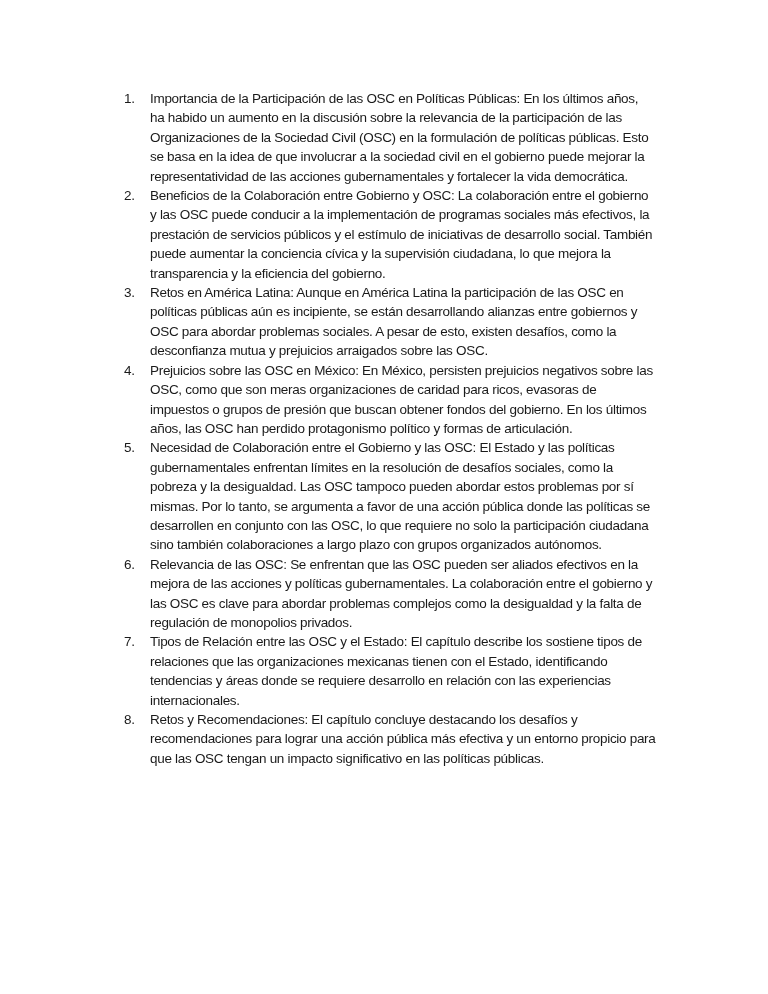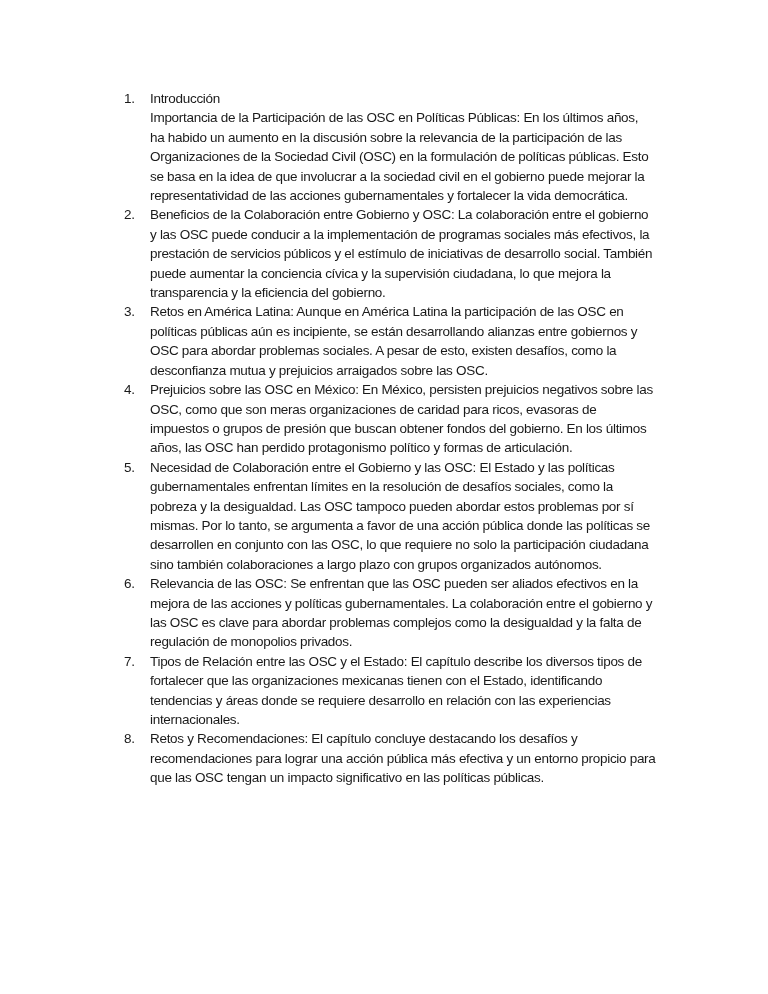--- a/index.html
+++ b/index.html
@@ -45,21 +45,20 @@
 </style>
 </head>
 <body>
 
 <div class="page">
   <div class="doc-list">
 
     <div class="list-item">
       <span class="num">1.</span>
       <div class="item-body">
-        <p>Introducción</p>
         <p>Importancia de la Participación de las OSC en Políticas Públicas: En los últimos años, ha habido un aumento en la discusión sobre la relevancia de la participación de las Organizaciones de la Sociedad Civil (OSC) en la formulación de políticas públicas. Esto se basa en la idea de que involucrar a la sociedad civil en el gobierno puede mejorar la representatividad de las acciones gubernamentales y fortalecer la vida democrática.</p>
       </div>
     </div>
 
     <div class="list-item">
       <span class="num">2.</span>
       <div class="item-body">
         <p>Beneficios de la Colaboración entre Gobierno y OSC: La colaboración entre el gobierno y las OSC puede conducir a la implementación de programas sociales más efectivos, la prestación de servicios públicos y el estímulo de iniciativas de desarrollo social. También puede aumentar la conciencia cívica y la supervisión ciudadana, lo que mejora la transparencia y la eficiencia del gobierno.</p>
       </div>
     </div>
@@ -88,21 +87,21 @@
     <div class="list-item">
       <span class="num">6.</span>
       <div class="item-body">
         <p>Relevancia de las OSC: Se enfrentan que las OSC pueden ser aliados efectivos en la mejora de las acciones y políticas gubernamentales. La colaboración entre el gobierno y las OSC es clave para abordar problemas complejos como la desigualdad y la falta de regulación de monopolios privados.</p>
       </div>
     </div>
 
     <div class="list-item">
       <span class="num">7.</span>
       <div class="item-body">
-        <p>Tipos de Relación entre las OSC y el Estado: El capítulo describe los diversos tipos de fortalecer que las organizaciones mexicanas tienen con el Estado, identificando tendencias y áreas donde se requiere desarrollo en relación con las experiencias internacionales.</p>
+        <p>Tipos de Relación entre las OSC y el Estado: El capítulo describe los sostiene tipos de relaciones que las organizaciones mexicanas tienen con el Estado, identificando tendencias y áreas donde se requiere desarrollo en relación con las experiencias internacionales.</p>
       </div>
     </div>
 
     <div class="list-item">
       <span class="num">8.</span>
       <div class="item-body">
         <p>Retos y Recomendaciones: El capítulo concluye destacando los desafíos y recomendaciones para lograr una acción pública más efectiva y un entorno propicio para que las OSC tengan un impacto significativo en las políticas públicas.</p>
       </div>
     </div>
 

